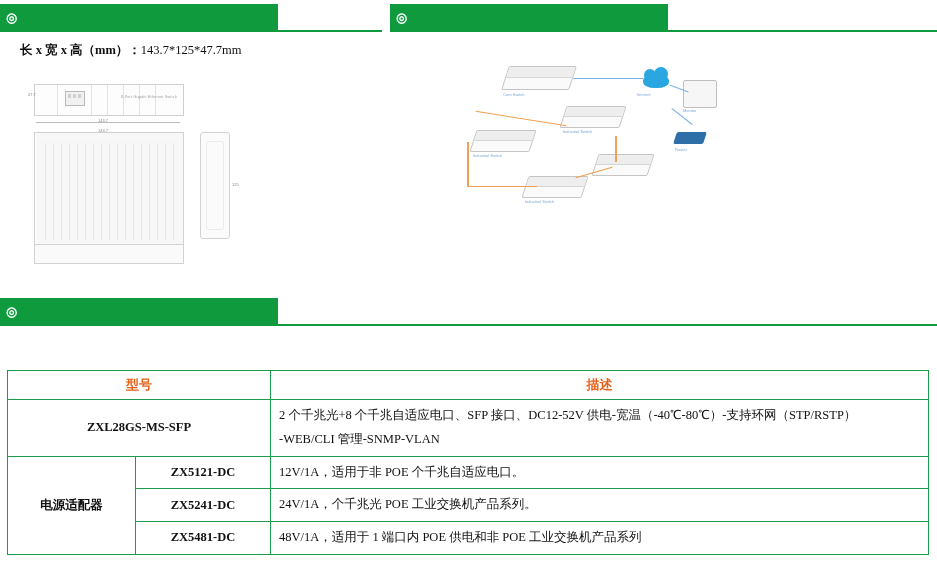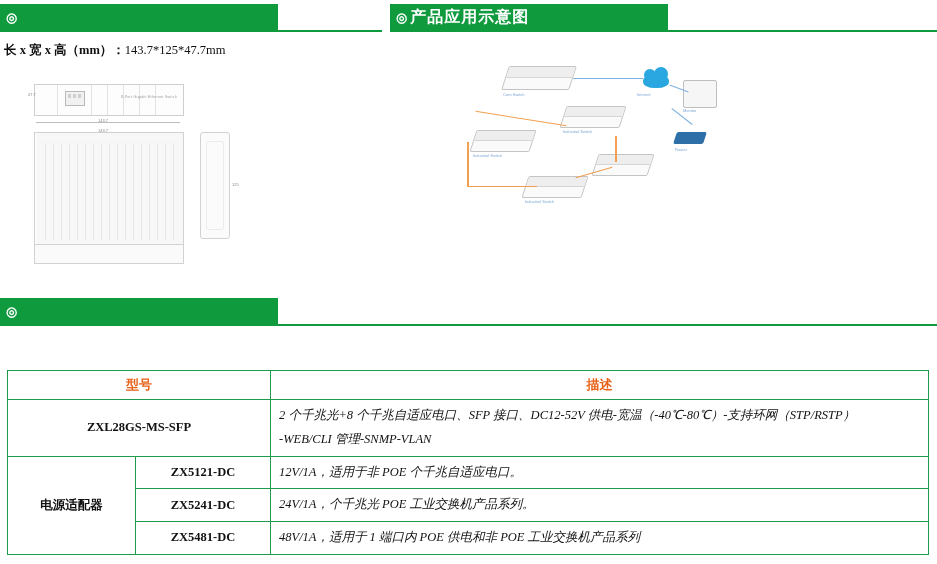--- a/index.html
+++ b/index.html
@@ -52,21 +52,21 @@
   
   #dim-text {
     position: absolute;
     left: 4px;
     top: 42px;
     font-size: 12.5px;
     font-family: "Liberation Serif", serif;
     color: #111;
     white-space: nowrap;
   }
-  #dim-text b { font-weight: bold; }
+  #dim-text b { font-weight: bold; margin-left: 16px; }
 
   
   #drawing-area {
     position: absolute;
     left: 28px;
     top: 72px;
     width: 210px;
     height: 195px;
   }
   .draw-label {
@@ -243,37 +243,35 @@
   }
   .cell-adapter {
     text-align: center;
     font-weight: bold;
     color: #e8621a;
     font-size: 13.5px;
   }
   .cell-desc {
     text-align: left;
     line-height: 1.9;
-    font-style: italic;
   }
   .col-a { width: 128px; }
   .col-b { width: 135px; }
   .col-c { width: auto; }
 </style>
 </head>
 <body>
 
 <div class="section-header" id="hdr-dimensions">
   <span class="bullet">◎</span>
 </div>
 <div class="header-rule" id="rule-dimensions"></div>
 
 <div class="section-header" id="hdr-application">
   <span class="bullet">◎</span>
-  <span>产品应用示意图</span>
 </div>
 <div class="header-rule" id="rule-application"></div>
 
 <div id="dim-text">
   <b>长 x 宽 x 高（mm）：</b><span>143.7*125*47.7mm</span>
 </div>
 
 <div id="drawing-area">
 
   <div id="front-view">

